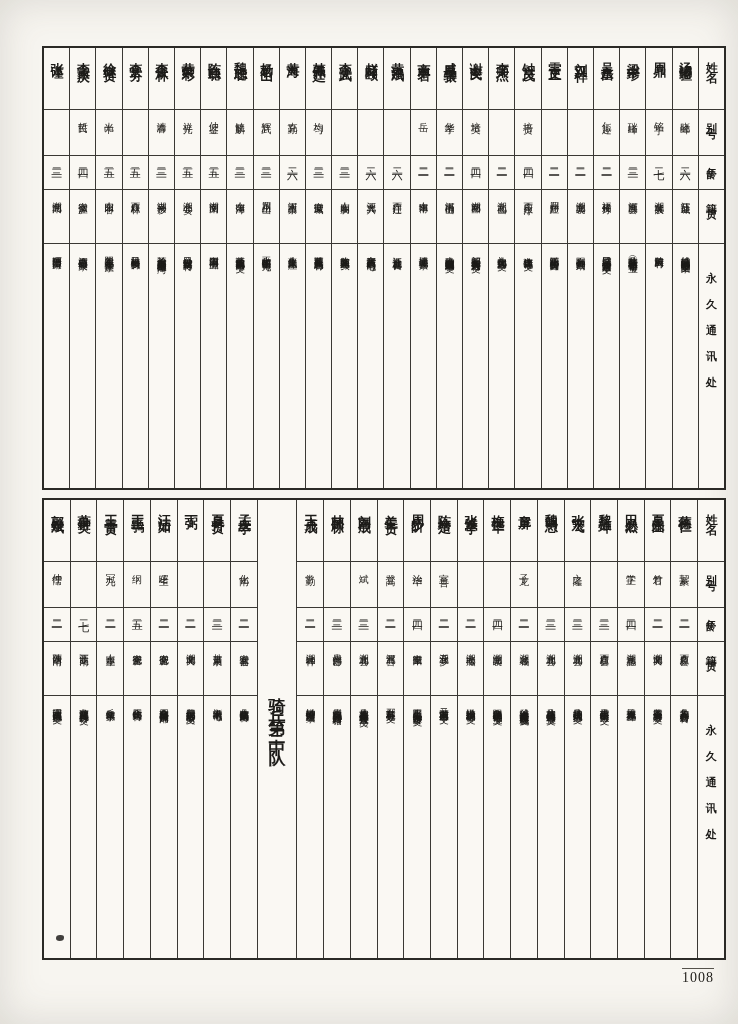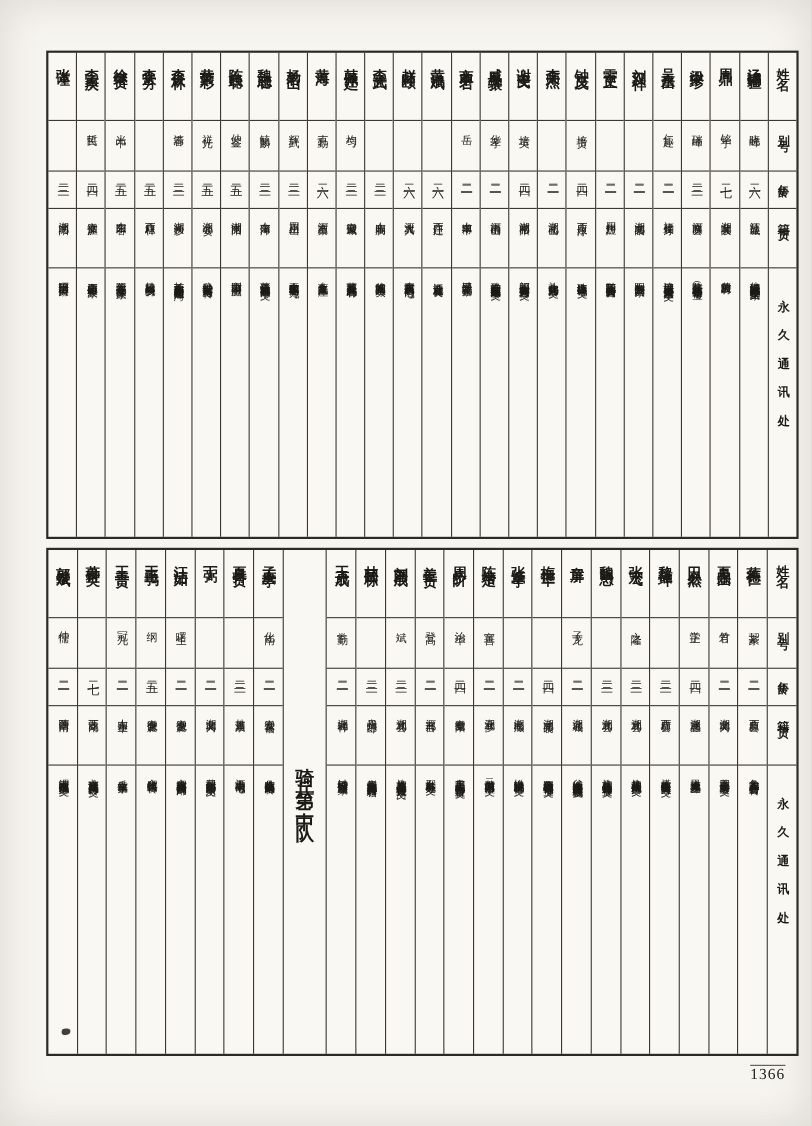--- a/index.html
+++ b/index.html
@@ -928,14 +928,14 @@
           <span class="vtext h-origin">籍贯</span>
         </div>
       <div class="cell cell-addr">
           <span class="vtext h-addr">永久通讯处</span>
         </div>
     </div>
   </div>
 
   <div class="ink-mark"></div>
 
-  <div class="page-number">1366</div>
+  <div class="page-number">1008</div>
 </div>
 
 </body></html>

